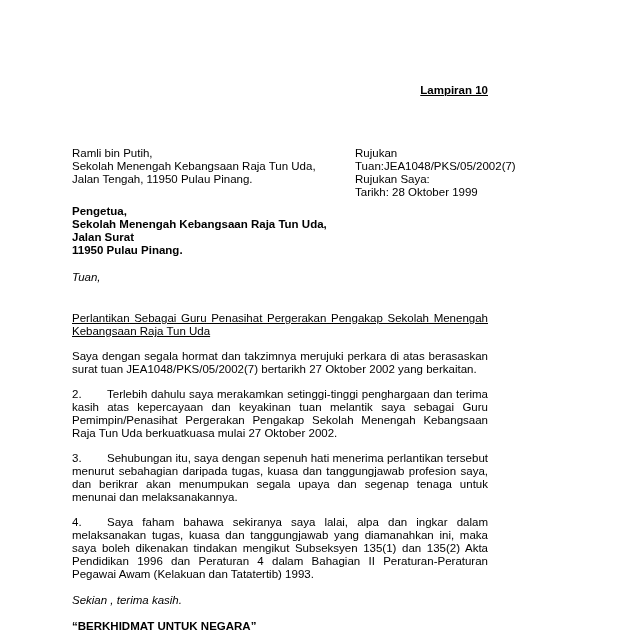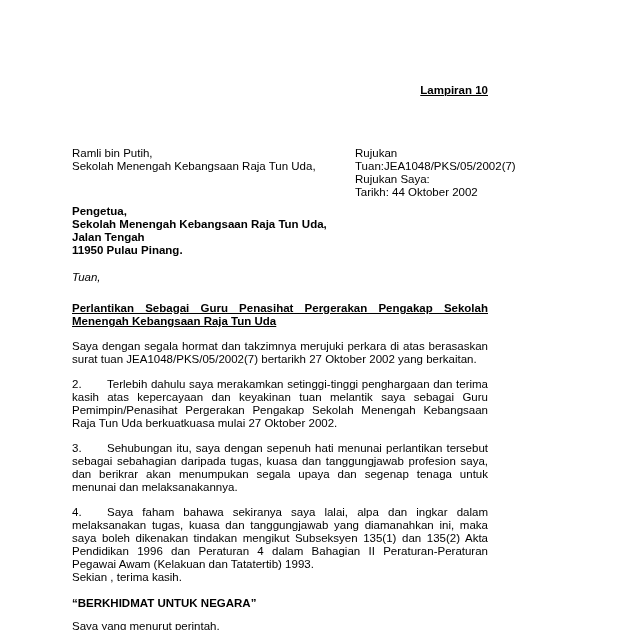--- a/index.html
+++ b/index.html
@@ -45,34 +45,36 @@
   }
   .recipient {
     margin-top: 6px;
     font-weight: bold;
   }
   .salutation {
     margin-top: 14px;
     font-style: italic;
   }
   .subject {
-    margin-top: 18px;
-    font-weight: bold;
+    margin-top: 28px;
+    font-weight: normal;
     text-decoration: underline;
     text-align: justify;
   }
   p.para {
     margin: 12px 0 0 0;
     text-align: justify;
   }
   .para-num {
     display: inline-block;
     width: 35px;
   }
   .closing {
+    margin-top: 13px;
+    font-style: italic;
   }
   .slogan {
     margin-top: 13px;
     font-weight: bold;
   }
   .signature-intro {
     margin-top: 10px;
   }
 </style>
 </head>
@@ -80,44 +82,45 @@
 
 <div class="page">
 
   <div class="annotation">Lampiran 10</div>
 
 
   <div class="addr-row">
     <div class="sender-col">
       <div>Ramli bin Putih,</div>
       <div>Sekolah Menengah Kebangsaan Raja Tun Uda,</div>
+      <div>Jalan Tengah, 11950 Pulau Pinang.</div>
     </div>
     <div class="ref-col">
       <div>Rujukan Tuan:JEA1048/PKS/05/2002(7)</div>
       <div>Rujukan Saya:</div>
-      <div>Tarikh: 44 Oktober 2002</div>
+      <div>Tarikh: 28 Oktober 1999</div>
     </div>
   </div>
 
   <div class="recipient">
     <div>Pengetua,</div>
     <div>Sekolah Menengah Kebangsaan Raja Tun Uda,</div>
-    <div>Jalan Tengah</div>
+    <div>Jalan Surat</div>
     <div>11950 Pulau Pinang.</div>
   </div>
 
   <div class="salutation">Tuan,</div>
 
   <div class="subject">Perlantikan Sebagai Guru Penasihat Pergerakan Pengakap Sekolah Menengah Kebangsaan Raja Tun Uda</div>
 
   <p class="para"><span>Saya dengan segala hormat dan takzimnya merujuki perkara di atas berasaskan surat tuan JEA1048/PKS/05/2002(7) bertarikh 27 Oktober 2002 yang berkaitan.</span></p>
 
   <p class="para"><span class="para-num">2.</span><span>Terlebih dahulu saya merakamkan setinggi-tinggi penghargaan dan terima kasih atas kepercayaan dan keyakinan tuan melantik saya sebagai Guru Pemimpin/Penasihat Pergerakan Pengakap Sekolah Menengah Kebangsaan Raja Tun Uda berkuatkuasa mulai 27 Oktober 2002.</span></p>
 
-  <p class="para"><span class="para-num">3.</span><span>Sehubungan itu, saya dengan sepenuh hati menunai perlantikan tersebut sebagai sebahagian daripada tugas, kuasa dan tanggungjawab profesion saya, dan berikrar akan menumpukan segala upaya dan segenap tenaga untuk menunai dan melaksanakannya.</span></p>
+  <p class="para"><span class="para-num">3.</span><span>Sehubungan itu, saya dengan sepenuh hati menerima perlantikan tersebut menurut sebahagian daripada tugas, kuasa dan tanggungjawab profesion saya, dan berikrar akan menumpukan segala upaya dan segenap tenaga untuk menunai dan melaksanakannya.</span></p>
 
   <p class="para"><span class="para-num">4.</span><span>Saya faham bahawa sekiranya saya lalai, alpa dan ingkar dalam melaksanakan tugas, kuasa dan tanggungjawab yang diamanahkan ini, maka saya boleh dikenakan tindakan mengikut Subseksyen 135(1) dan 135(2) Akta Pendidikan 1996 dan Peraturan 4 dalam Bahagian II Peraturan-Peraturan Pegawai Awam (Kelakuan dan Tatatertib) 1993.</span></p>
 
   <div class="closing">Sekian , terima kasih.</div>
 
   <div class="slogan">“BERKHIDMAT UNTUK NEGARA”</div>
 
   <div class="signature-intro">Saya yang menurut perintah,</div>
 
 </div>

